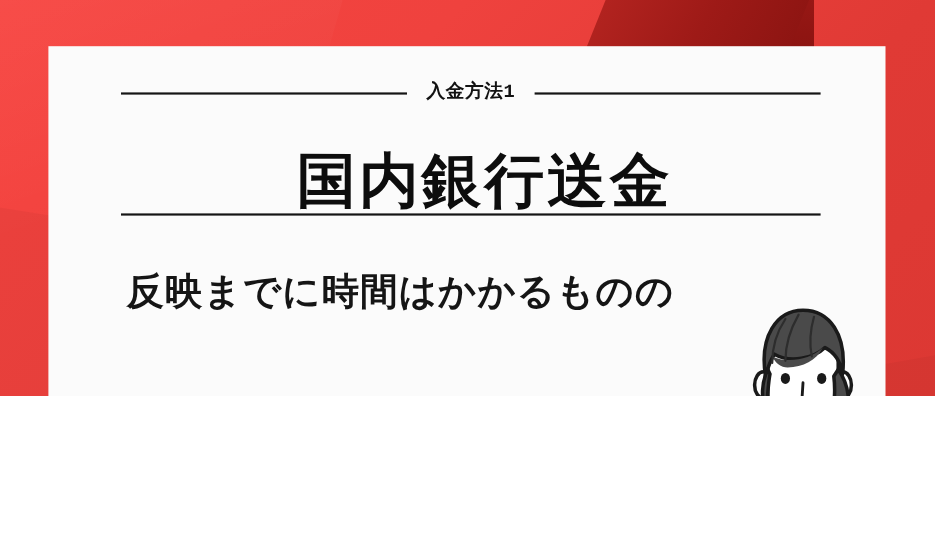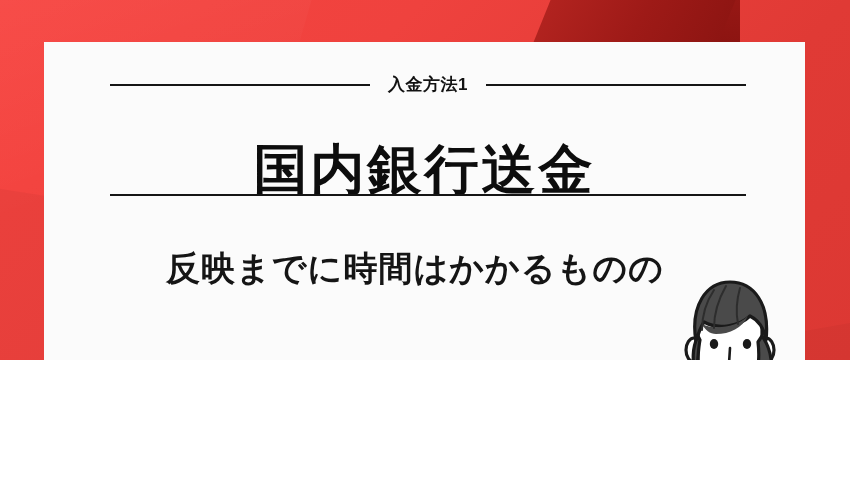--- a/index.html
+++ b/index.html
@@ -5,21 +5,21 @@
   html, body {
     margin: 0;
     padding: 0;
     background: #ffffff;
   }
   #stage {
     position: relative;
     width: 850px;
     height: 360px;
     overflow: hidden;
-    font-family: Liberation Sans, sans-serif;
+    font-family: Liberation Mono, monospace;
     background: #bef264;
   }
 
   
   .bg-layer {
     position: absolute;
     inset: 0;
   }
   .bg-base {
     background: linear-gradient(135deg, #f74440 0%, #ef423e 35%, #e03a35 70%, #dc3833 100%);
@@ -109,20 +109,21 @@
     left: 0;
     top: 98px;
     width: 761px;
     text-align: center;
     font-size: 54px;
     font-weight: 700;
     color: #0d0d0d;
     letter-spacing: 3px;
     line-height: 1.1;
     white-space: nowrap;
+    padding-left: 16px;
   }
 
   
   .divider {
     position: absolute;
     left: 66px;
     top: 152px;
     width: 636px;
     height: 0;
     border-top: 2px solid #151515;
@@ -134,21 +135,20 @@
     left: 71px;
     top: 198px;
     width: 600px;
   }
   .body-line {
     font-size: 34px;
     font-weight: 700;
     letter-spacing: 1px;
     line-height: 1.65;
     white-space: nowrap;
-    text-align: center;
   }
   .line-dark { color: #151515; }
   .line-red  { color: #8f1212; }
 
   
   .illustration {
     position: absolute;
     left: 590px;
     top: 280px;
     width: 260px;

